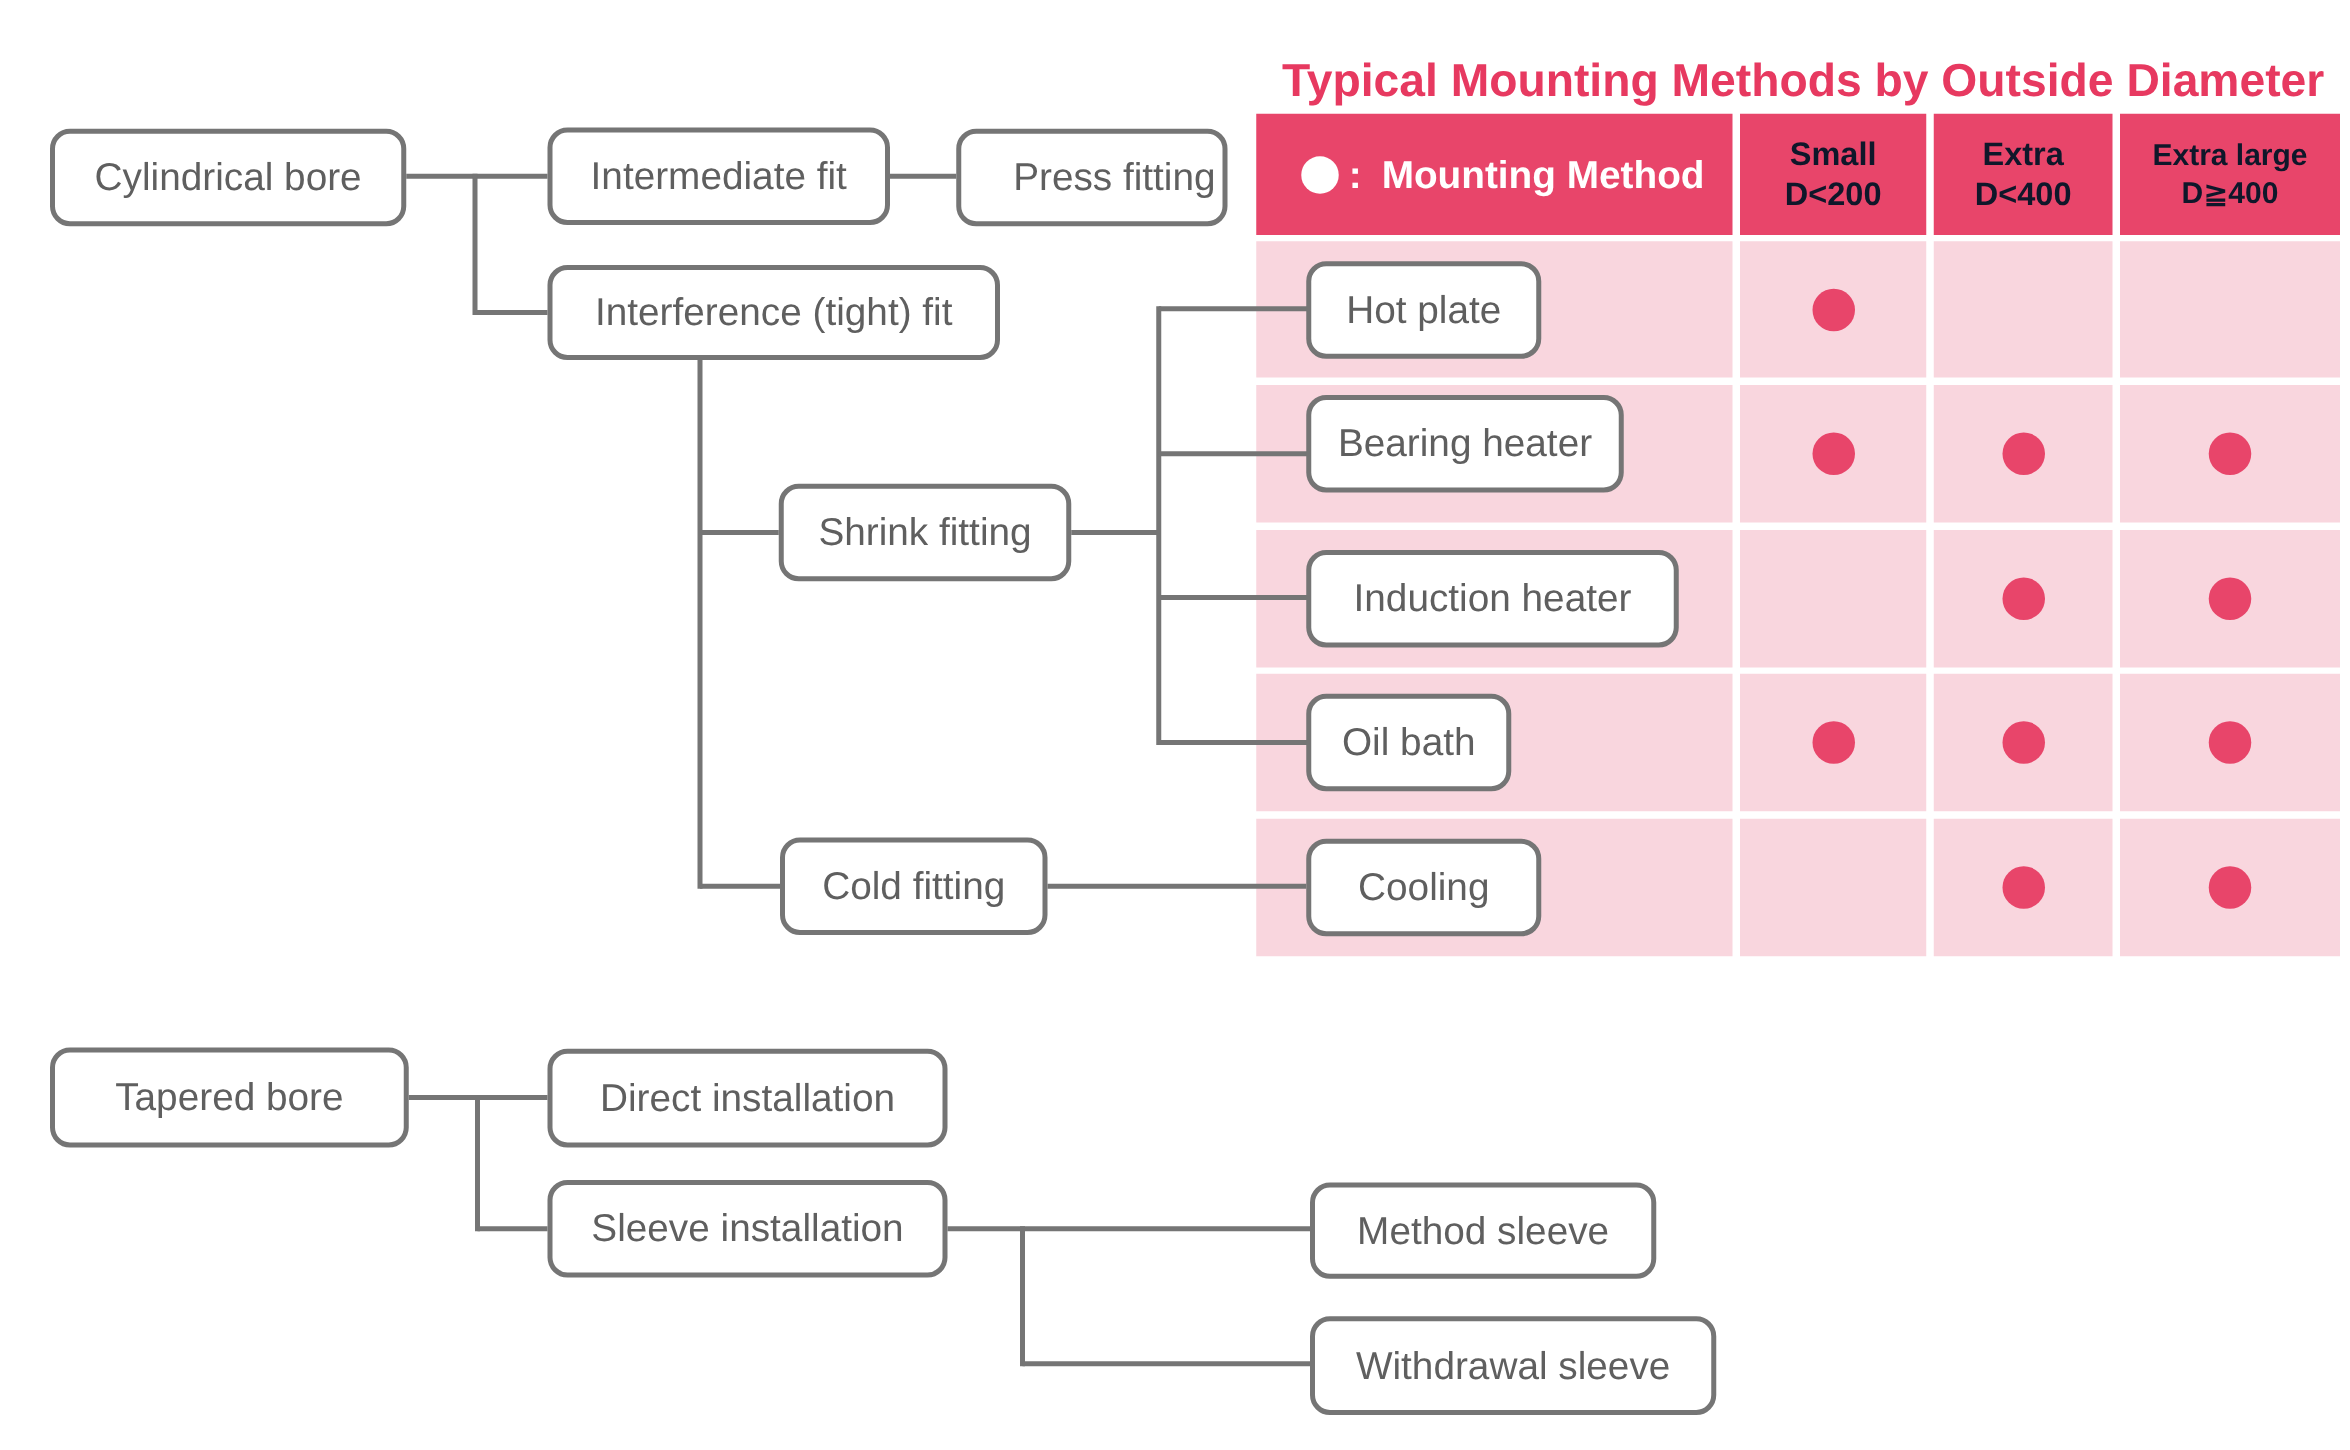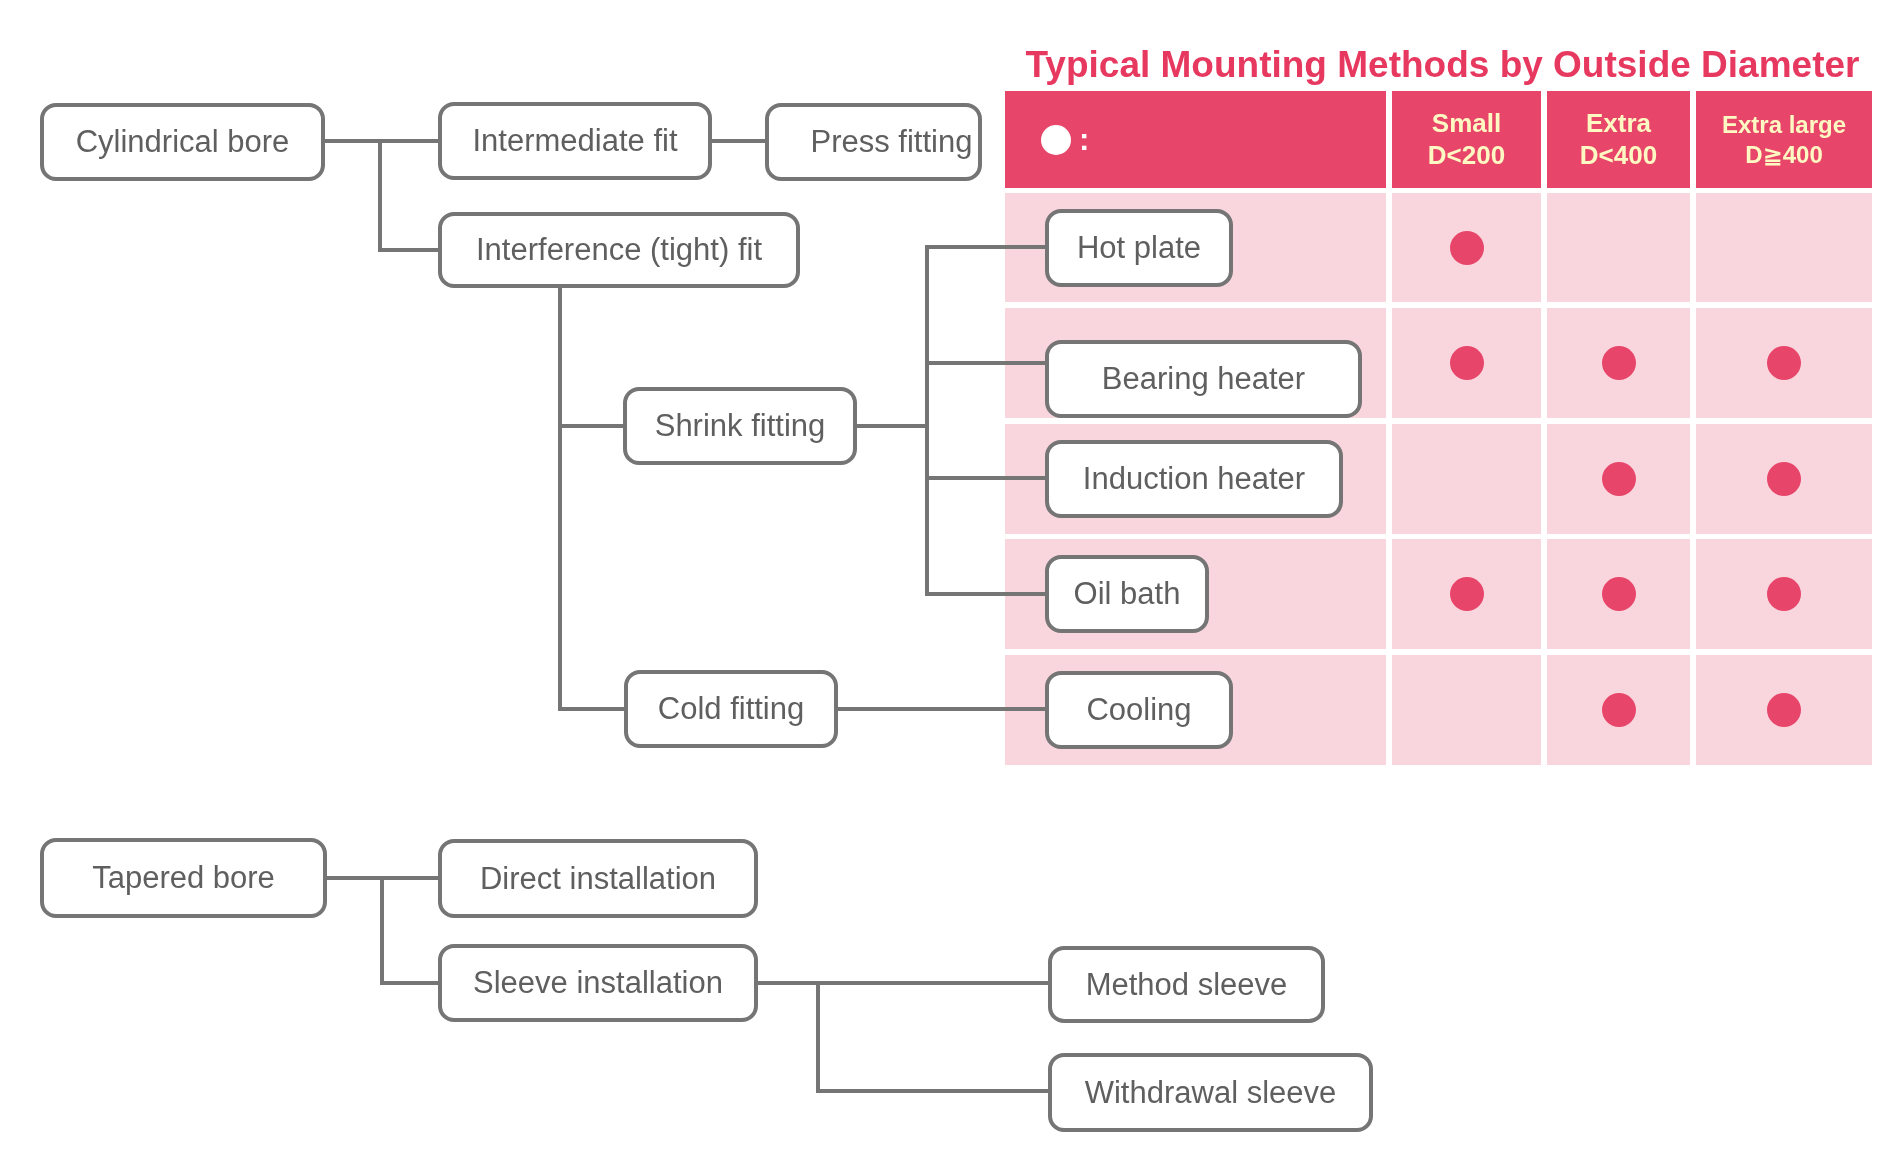--- a/index.html
+++ b/index.html
@@ -7,21 +7,21 @@
   .canvas{position:relative;width:1880px;height:1160px;background:#ffffff;overflow:hidden;}
 
   .title{
     position:absolute;left:1005px;top:40px;width:867px;margin:4px;
     text-align:center;font-size:37px;font-weight:700;color:#e73960;
     letter-spacing:0px;
   }
 
   .cell{position:absolute;background:#f9d6de;}
   .cell.header{background:#e8456a;display:flex;align-items:center;justify-content:center;}
-  .colhead{color:#fef9c3;font-weight:700;font-size:26px;line-height:1.22;text-align:center;}
+  .colhead{color:#0f172a;font-weight:700;font-size:26px;line-height:1.22;text-align:center;}
   .colhead.small-type{font-size:24px;}
   .legend{display:flex;align-items:center;width:100%;padding-left:36px;box-sizing:border-box;}
   .legend-bullet{width:30px;height:30px;border-radius:50%;background:#ffffff;flex:0 0 auto;}
   .legend-sep{color:#ffffff;font-weight:700;font-size:31px;margin-left:8px;}
   .legend-label{color:#ffffff;font-weight:700;font-size:31px;margin-left:16px;}
 
   .dot{position:absolute;width:34px;height:34px;border-radius:50%;background:#e8456a;}
 
   .connector{position:absolute;background:#757575;}
 
@@ -34,20 +34,21 @@
 </head>
 <body>
 
 <div class="canvas">
   <h1 class="title">Typical Mounting Methods by Outside Diameter</h1>
   <div id="table-layer">
       <div class="cell header" style="left: 1005px; top: 91px; width: 381px; height: 97px;">
         <div class="legend">
           <span class="legend-bullet"></span>
           <span class="legend-sep">:</span>
+          <span class="legend-label">Mounting Method</span>
         </div>
       </div>
       <div class="cell header" style="left: 1392px; top: 91px; width: 149px; height: 97px;">
         <div class="colhead">
           <div>Small</div>
           <div>D&lt;200</div>
         </div>
       </div>
       <div class="cell header" style="left: 1547px; top: 91px; width: 143px; height: 97px;">
         <div class="colhead">
@@ -121,18 +122,18 @@
       <div class="node" style="left: 765px; top: 103px; width: 217px; height: 78px; padding-left: 36px;">Press fitting</div>
       <div class="node" style="left: 438px; top: 212px; width: 362px; height: 76px;">Interference (tight) fit</div>
       <div class="node" style="left: 623px; top: 387px; width: 234px; height: 78px;">Shrink fitting</div>
       <div class="node" style="left: 624px; top: 670px; width: 214px; height: 78px;">Cold fitting</div>
       <div class="node" style="left: 40px; top: 838px; width: 287px; height: 80px;">Tapered bore</div>
       <div class="node" style="left: 438px; top: 839px; width: 320px; height: 79px;">Direct installation</div>
       <div class="node" style="left: 438px; top: 944px; width: 320px; height: 78px;">Sleeve installation</div>
       <div class="node" style="left: 1048px; top: 946px; width: 277px; height: 77px;">Method sleeve</div>
       <div class="node" style="left: 1048px; top: 1053px; width: 325px; height: 79px;">Withdrawal sleeve</div>
       <div class="node" style="left: 1045px; top: 209px; width: 188px; height: 78px;">Hot plate</div>
-      <div class="node" style="left: 1045px; top: 340px; width: 317px; height: 78px;">Bearing heater</div>
+      <div class="node" style="left: 1045px; top: 316px; width: 254px; height: 78px;">Bearing heater</div>
       <div class="node" style="left: 1045px; top: 440px; width: 298px; height: 78px;">Induction heater</div>
       <div class="node" style="left: 1045px; top: 555px; width: 164px; height: 78px;">Oil bath</div>
       <div class="node" style="left: 1045px; top: 671px; width: 188px; height: 78px;">Cooling</div>
     </div>
 </div>
 
 </body></html>

